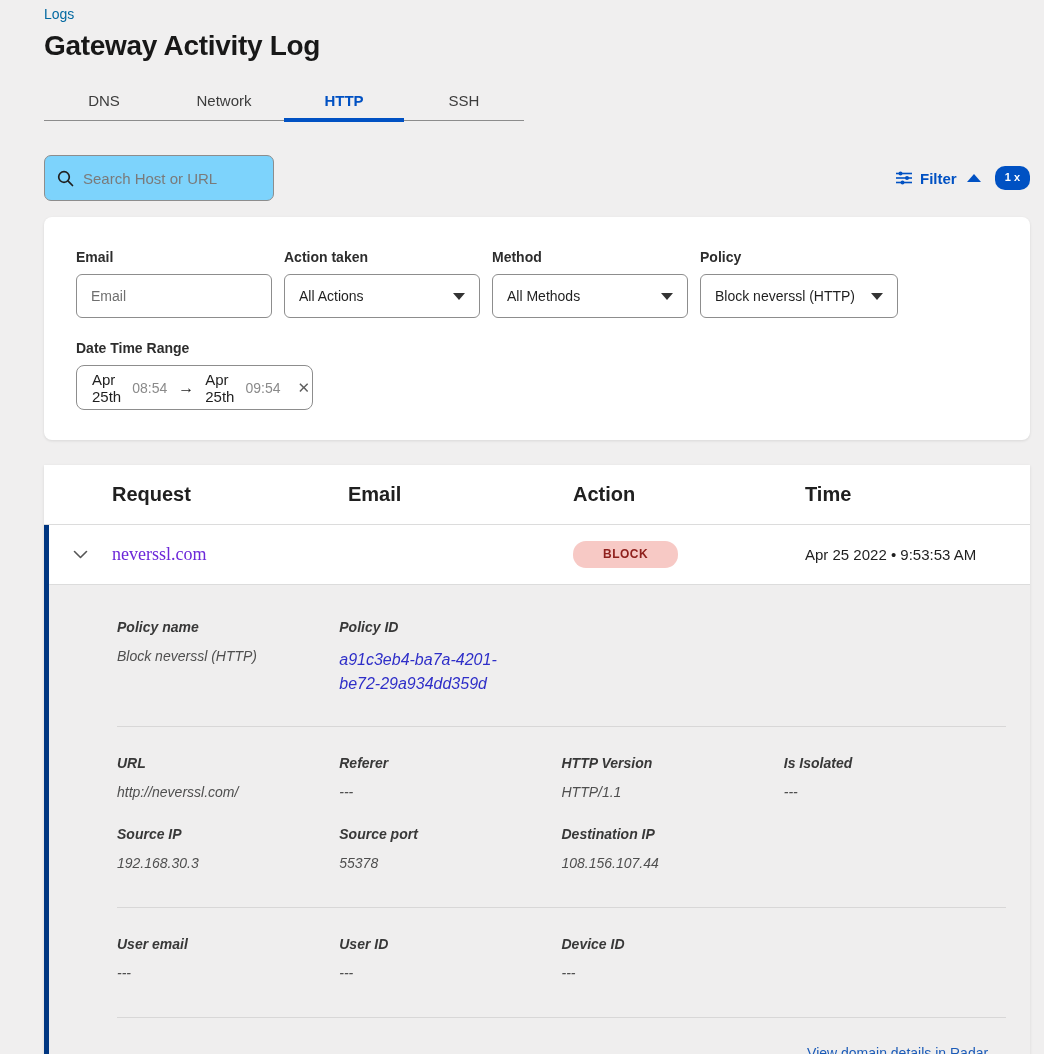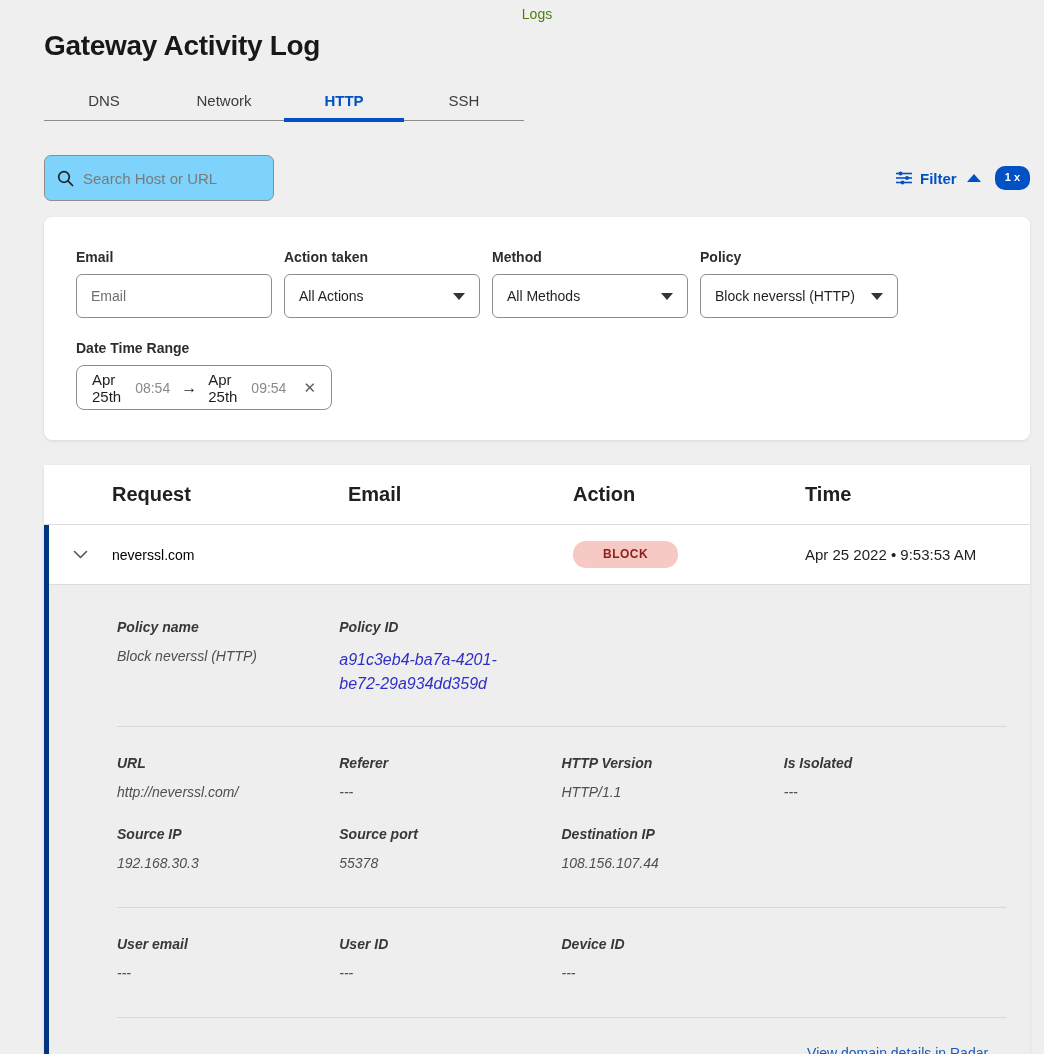--- a/index.html
+++ b/index.html
@@ -7,21 +7,21 @@
   body {
     font-family:"Liberation Sans", sans-serif;
     background:#f0efef;
     color:#1f1f1f;
     overflow:hidden;
   }
   .app { width:1044px; height:1054px; position:relative; }
   .content { padding:4px 14px 0 44px; }
 
   
-  .breadcrumb { font-size:14px; color:#4d7c0f; padding-top:2px;text-align:center; }
+  .breadcrumb { font-size:14px; color:#0369a1; padding-top:2px; }
   .page-title { font-size:28px; font-weight:700; letter-spacing:-0.3px; margin-top:8px; color:#181818; }
 
   
   .tabs { display:flex; width:480px; margin-top:18px; border-bottom:1px solid #8c8c8c; }
   .tab {
     width:120px; height:40px; display:flex; align-items:center; justify-content:center;
     font-size:15px; color:#3c3c3c; cursor:pointer; position:relative;
   }
   .tab.active { color:#0051c3; font-weight:700; }
   .tab.active::after {
@@ -63,21 +63,21 @@
   }
   .text-input::placeholder { color:#6f6f6f; }
   .select-box {
     width:100%; height:44px; border:1px solid #8d8d8d; border-radius:6px; background:#fff;
     display:flex; align-items:center; justify-content:space-between; padding:0 14px;
     font-size:14px; color:#1f1f1f; cursor:pointer;
   }
   .dd-arrow { width:0; height:0; border-left:6px solid transparent; border-right:6px solid transparent; border-top:7px solid #333; }
   .dtr-block { margin-top:22px; }
   .date-range {
-    width:256px; height:45px; border:1px solid #8d8d8d; border-radius:8px; background:#fff;
+    width:237px; height:45px; border:1px solid #8d8d8d; border-radius:8px; background:#fff;
     display:flex; align-items:center; padding:0 15px; gap:11px; cursor:pointer;
   }
   .dr-date { font-size:15px; color:#1f1f1f; }
   .dr-time { font-size:14px; color:#8a8a8a; }
   .dr-arrow { font-size:16px; color:#1f1f1f; }
   .dr-close { font-size:15px; color:#5f5f5f; margin-left:6px; cursor:pointer; }
 
   
   .log-card { margin-top:25px; width:986px; box-shadow:0 1px 3px rgba(0,0,0,0.10); }
   .thead {
@@ -86,21 +86,21 @@
     align-items:center; border-bottom:1px solid #dcdcdc;
   }
   .th { font-size:20px; font-weight:700; color:#202020; }
   .row-group { border-left:5px solid #003681; }
   .log-row {
     background:#fff; height:60px; display:grid;
     grid-template-columns:63px 236px 225px 232px 1fr;
     align-items:center; border-bottom:1px solid #dcdcdc; cursor:pointer;
   }
   .chevron-cell { display:flex; justify-content:center; align-items:center; }
-  .req-cell { font-size:14px; color:#000000; }
+  .req-cell { font-size:18px; color:#6d28d9;font-family:Liberation Serif, serif; }
   .badge-block {
     display:inline-block; background:#f7c9c5; color:#8f211d; font-size:12px; font-weight:700;
     letter-spacing:0.5px; border-radius:13px; padding:6px 30px; line-height:1.2;
   }
   .time-cell { font-size:15px; color:#1f1f1f; }
 
   
   .details { background:#efeeee; min-height:482px; padding:0 24px 0 68px; }
   .dsection { padding:34px 0 30px 0;font-style:italic; }
   .dgrid { display:grid; grid-template-columns:repeat(4,1fr); row-gap:26px; }

